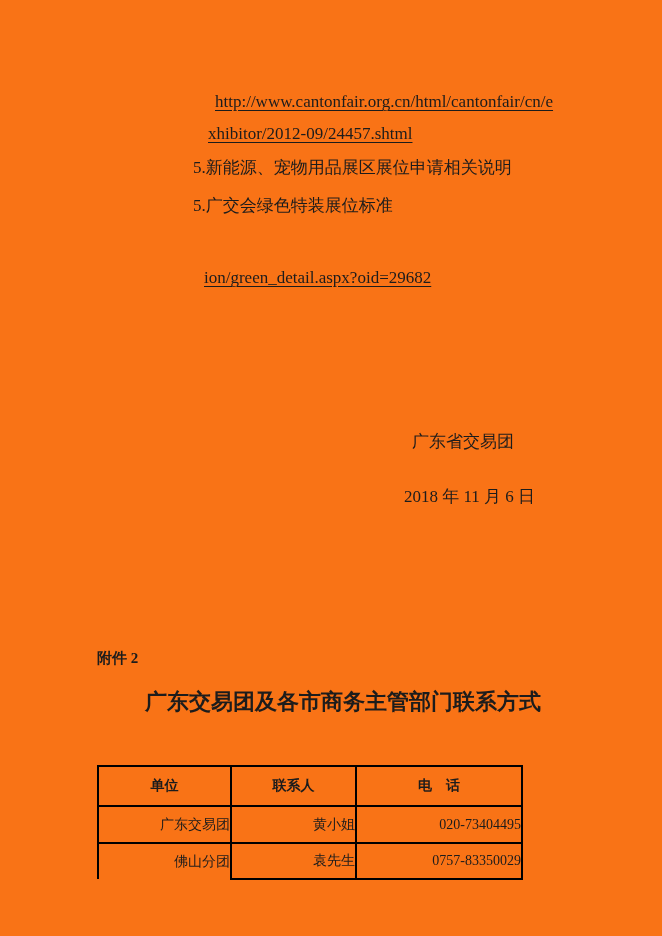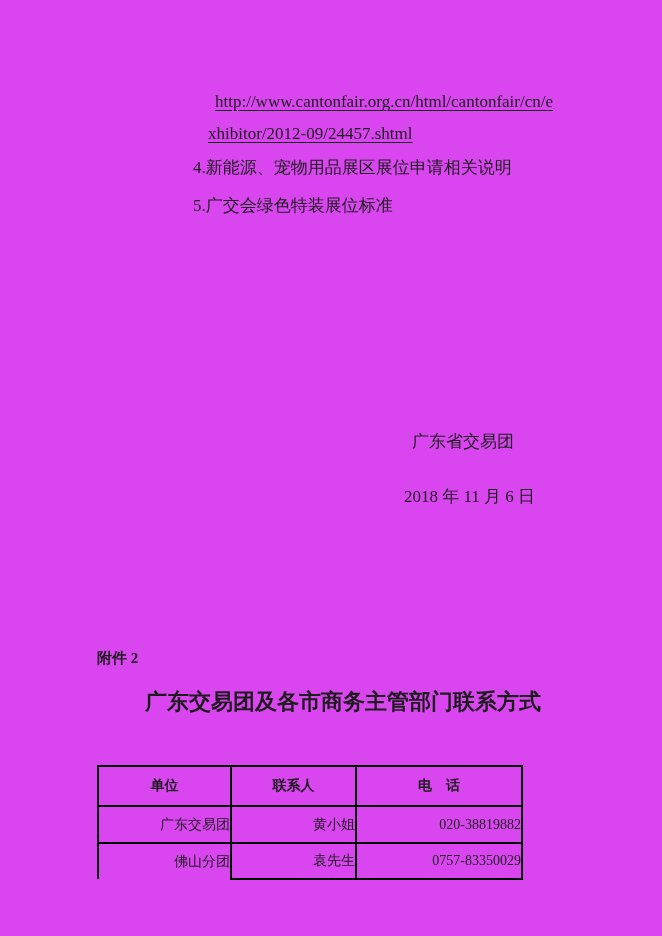--- a/index.html
+++ b/index.html
@@ -4,21 +4,21 @@
 <style>
   html, body {
     margin: 0;
     padding: 0;
     background: #ffffff;
   }
   .page {
     position: relative;
     width: 662px;
     height: 936px;
-    background: #d946ef;
+    background: #f97316;
     overflow: hidden;
     font-family: "Liberation Serif", "DejaVu Serif", serif;
     color: #1c1c1c;
   }
   .line {
     position: absolute;
     font-size: 17px;
     line-height: 20px;
     white-space: nowrap;
     color: #1c1c1c;
@@ -79,23 +79,24 @@
   }
 </style>
 </head>
 <body>
 
 <div class="page">
 
   <span class="line link-line l1">http://www.cantonfair.org.cn/html/cantonfair/cn/e</span>
   <span class="line link-line l2">xhibitor/2012-09/24457.shtml</span>
 
-  <span class="line p4">4.新能源、宠物用品展区展位申请相关说明</span>
+  <span class="line p4">5.新能源、宠物用品展区展位申请相关说明</span>
   <span class="line p5">5.广交会绿色特装展位标准</span>
 
+  <span class="line link-line l4">ion/green_detail.aspx?oid=29682</span>
 
   <span class="line sig-org">广东省交易团</span>
   <span class="line sig-date">2018 年 11 月 6 日</span>
 
   <span class="line bold attach-label attach">附件 2</span>
   <span class="line bold table-title ttitle">广东交易团及各市商务主管部门联系方式</span>
 
   <table class="contact">
     <colgroup>
       <col style="width:133px">
@@ -104,21 +105,21 @@
     </colgroup>
     <tbody>
         <tr>
       <th>单位</th>
       <th>联系人</th>
       <th>电　话</th>
     </tr>
     <tr>
       <td>广东交易团</td>
       <td>黄小姐</td>
-      <td>020-38819882</td>
+      <td>020-73404495</td>
     </tr>
     <tr class="last">
       <td class="no-bottom">佛山分团</td>
       <td>袁先生</td>
       <td>0757-83350029</td>
     </tr>
   </tbody>
     </table>
 
   <div class="table-tail"></div>

